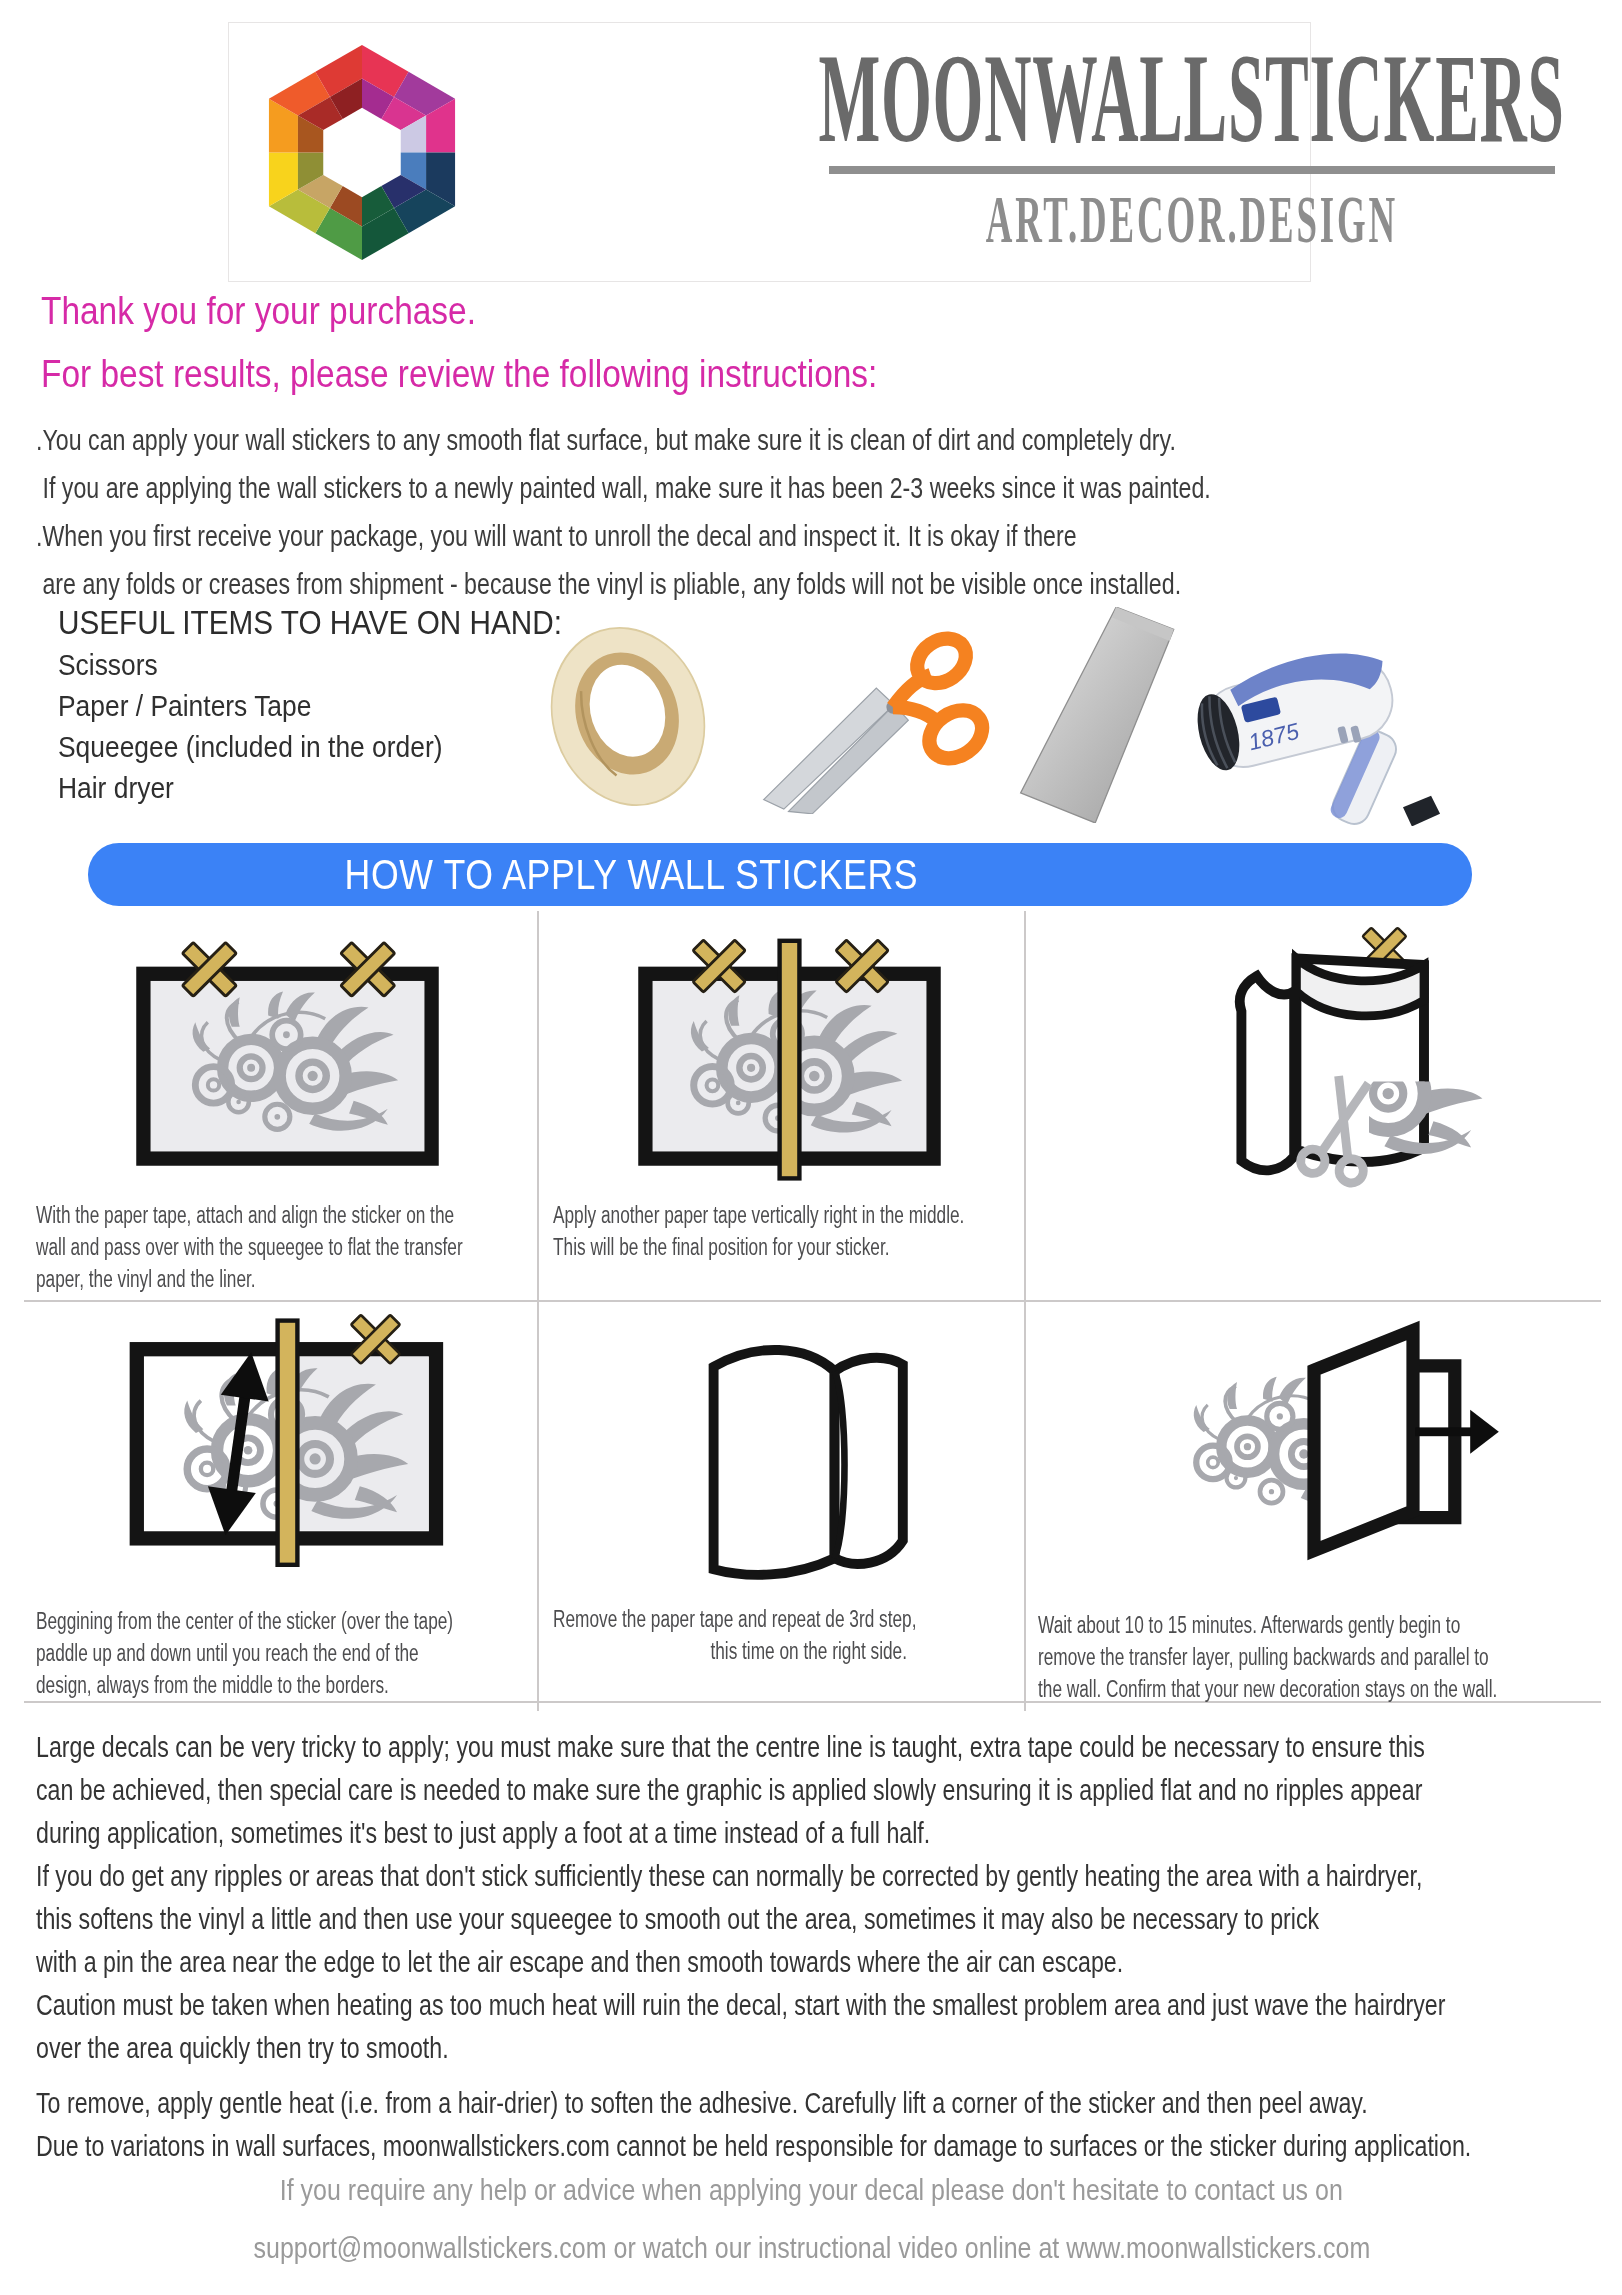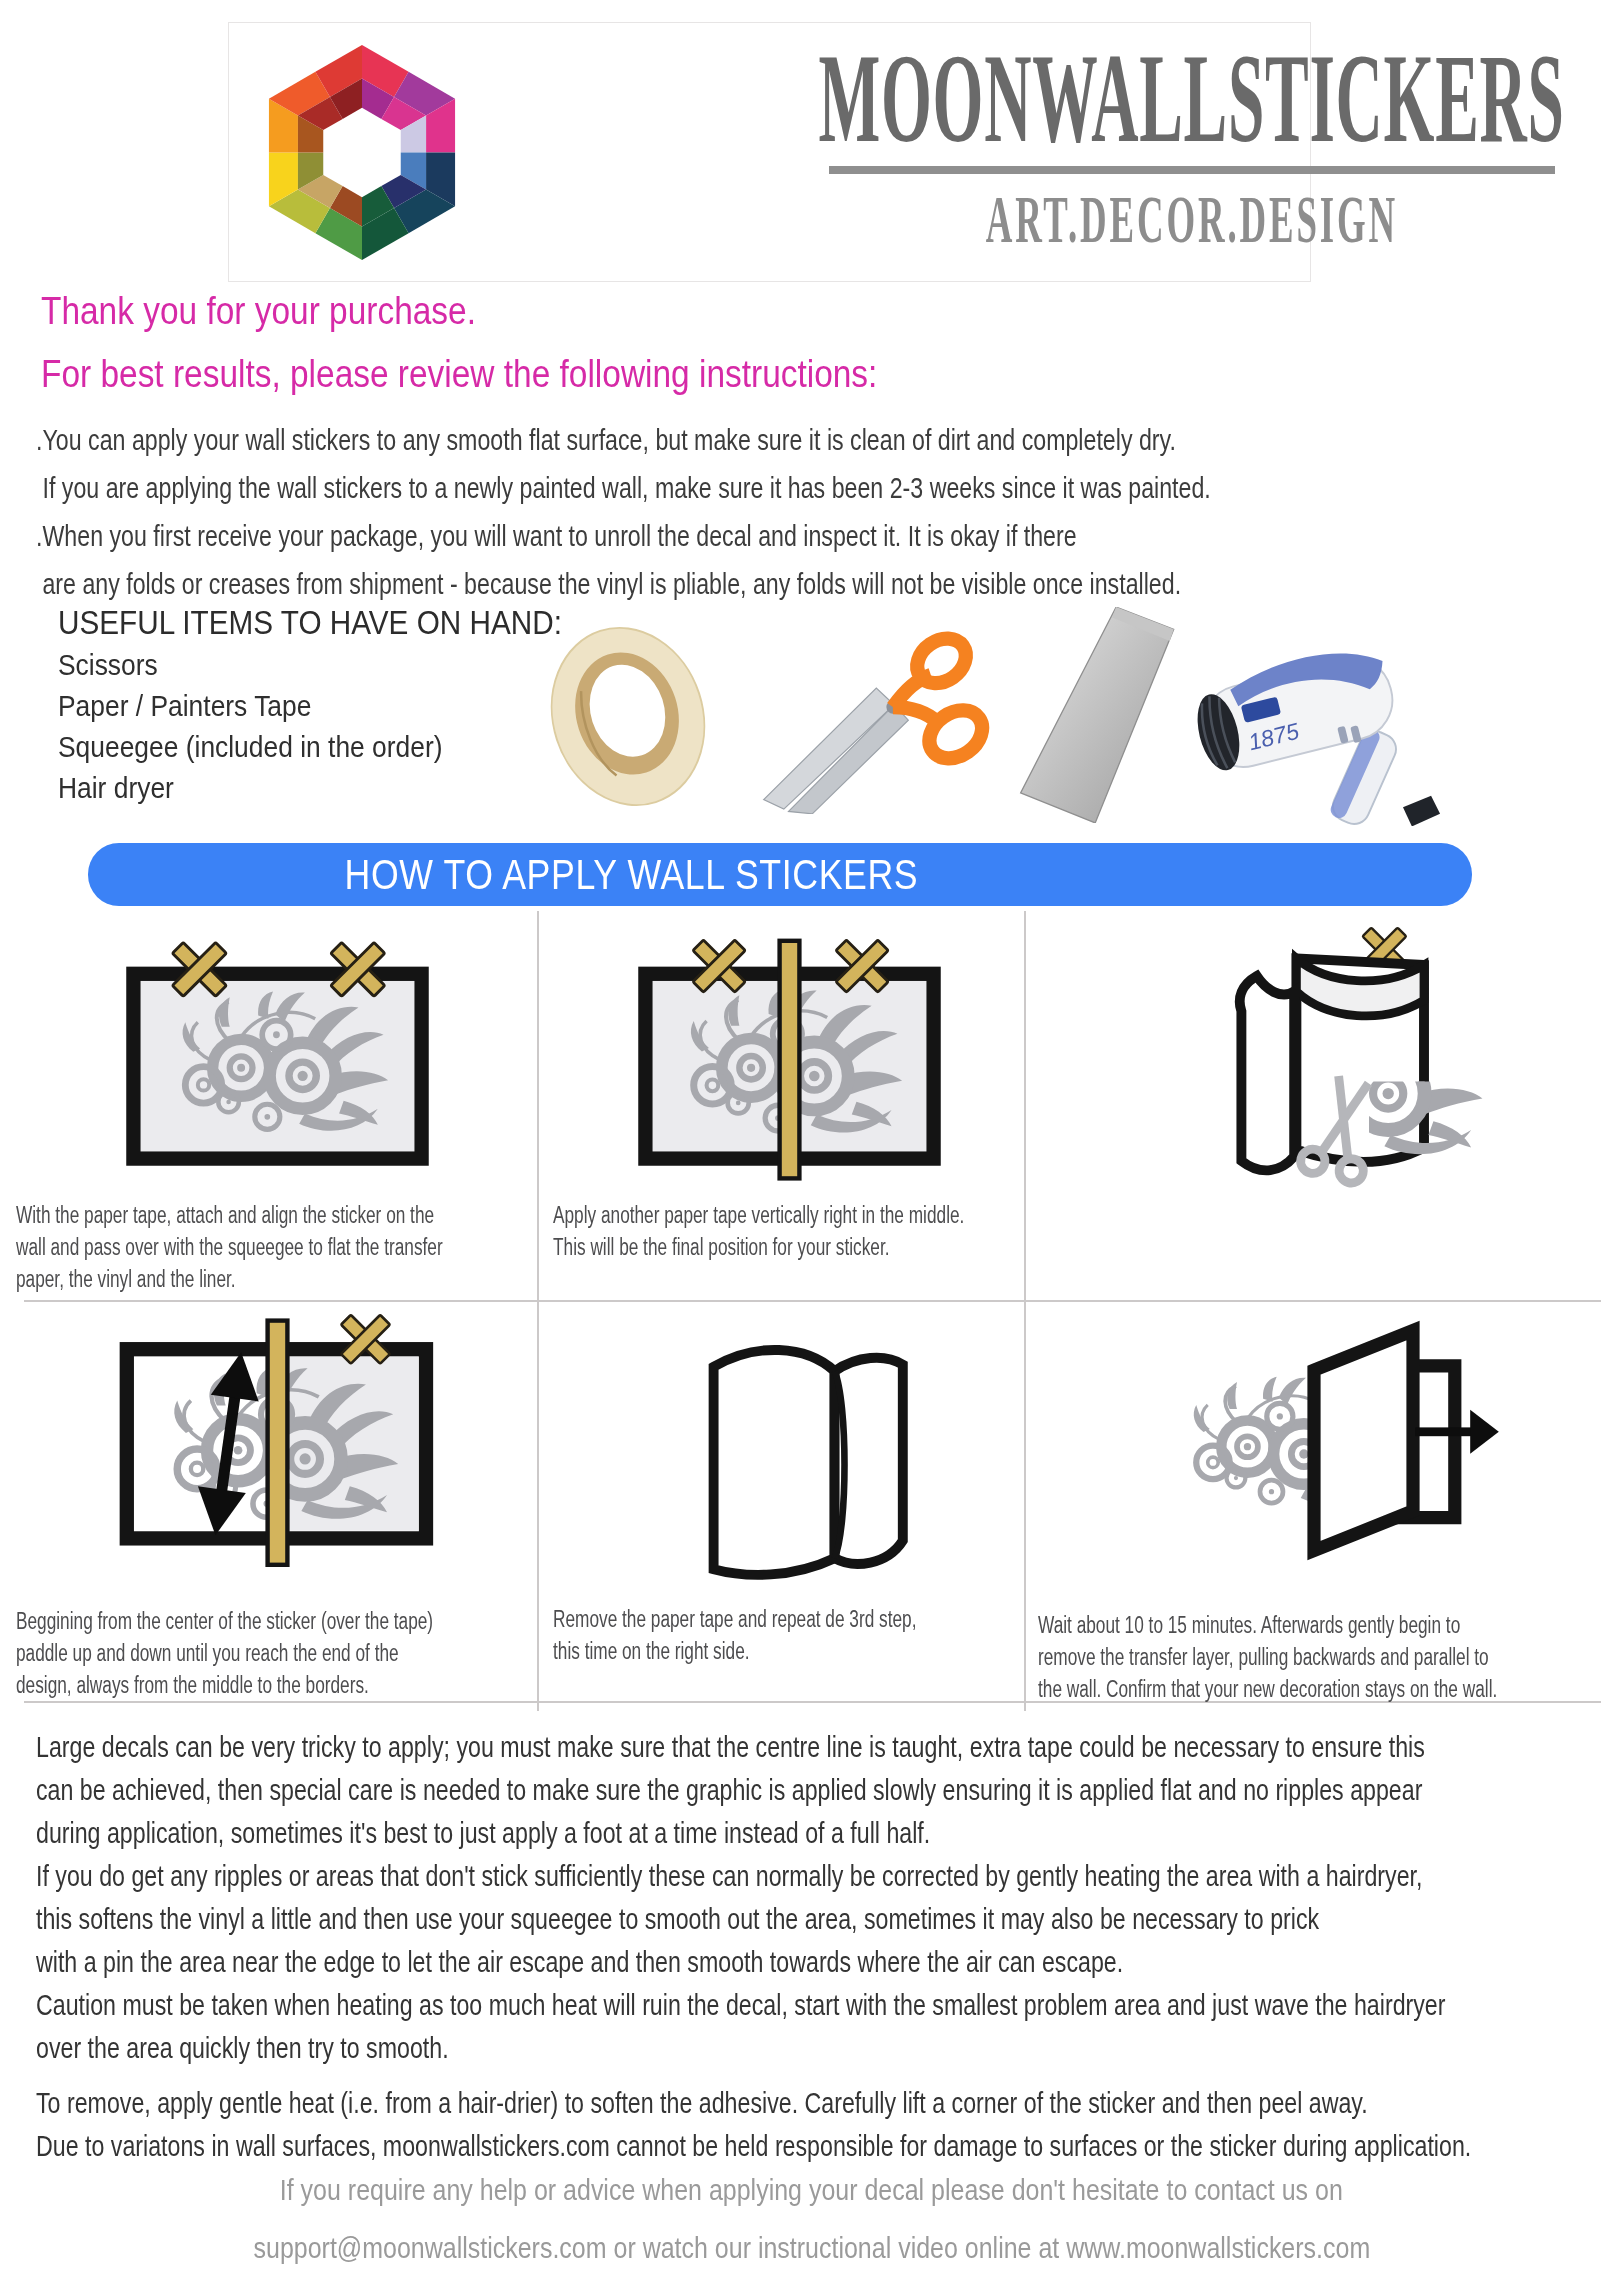--- a/index.html
+++ b/index.html
@@ -57,21 +57,21 @@
   .grid-line{position:absolute;background:#ccc9c9;}
   .cell{position:absolute;box-sizing:border-box;display:flex;flex-direction:column;}
   .art-wrap{height:285px;display:flex;justify-content:center;align-items:flex-end;}
   .art-wrap.r2{height:298px;}
   .panel-art{height:275px;display:block;}
   .caption{margin-top:2.6px;}
   .cap-line{
     font-size:23px;line-height:32px;color:#4d4d4f;font-weight:100;
     white-space:pre;transform:scaleX(0.75);transform-origin:left;
   }
-  .pad1{padding-left:16px;} .pad2{padding-left:15px;} .pad3{padding-left:13px;}
+  .pad1{padding-left:36px;} .pad2{padding-left:15px;} .pad3{padding-left:13px;}
   
   .note-line{
     font-size:29px;line-height:43px;color:#343434;font-weight:100;
     white-space:pre;transform:scaleX(0.8);transform-origin:left;
   }
   
   .footer-line{width:1623px;text-align:center;}
   .footer-line span{
     display:inline-block;font-size:29.4px;line-height:58px;color:#9a9a9a;font-weight:100;
     white-space:nowrap;transform:scaleX(0.85);
@@ -317,21 +317,21 @@
       </g>
     </svg>
   </div>
   <div class="caption">
     <div class="cap-line">Beggining from the center of the sticker (over the tape)</div>
     <div class="cap-line">paddle up and down until you reach the end of the</div>
     <div class="cap-line">design, always from the middle to the borders.</div>
   </div>
 </div>
 
-<div class="cell pad2" style="left:538px;top:1302px;width:487px;height:399px;">
+<div class="cell pad2" style="left:538px;top:1302px;width:487px;height:399px;text-align:right;">
   <div class="art-wrap r2">
     <svg class="panel-art" viewBox="0 0 310 250">
       <defs>
           <clipPath id="cp5">
             <rect x="140" y="86" width="56" height="112"></rect>
           </clipPath>
         </defs>
       <path d="M86,38 C124,16 170,18 196,42 L196,212 C158,230 116,230 86,222 Z" fill="#ffffff" stroke="#141414" stroke-width="9"></path>
       <use href="#floral" x="60" y="80" width="200" height="133" clip-path="url(#cp5)"></use>
       <path d="M196,42 C216,28 242,26 258,36 L258,196 C244,218 214,222 196,212 Z" fill="#ffffff" stroke="#141414" stroke-width="9"></path>

